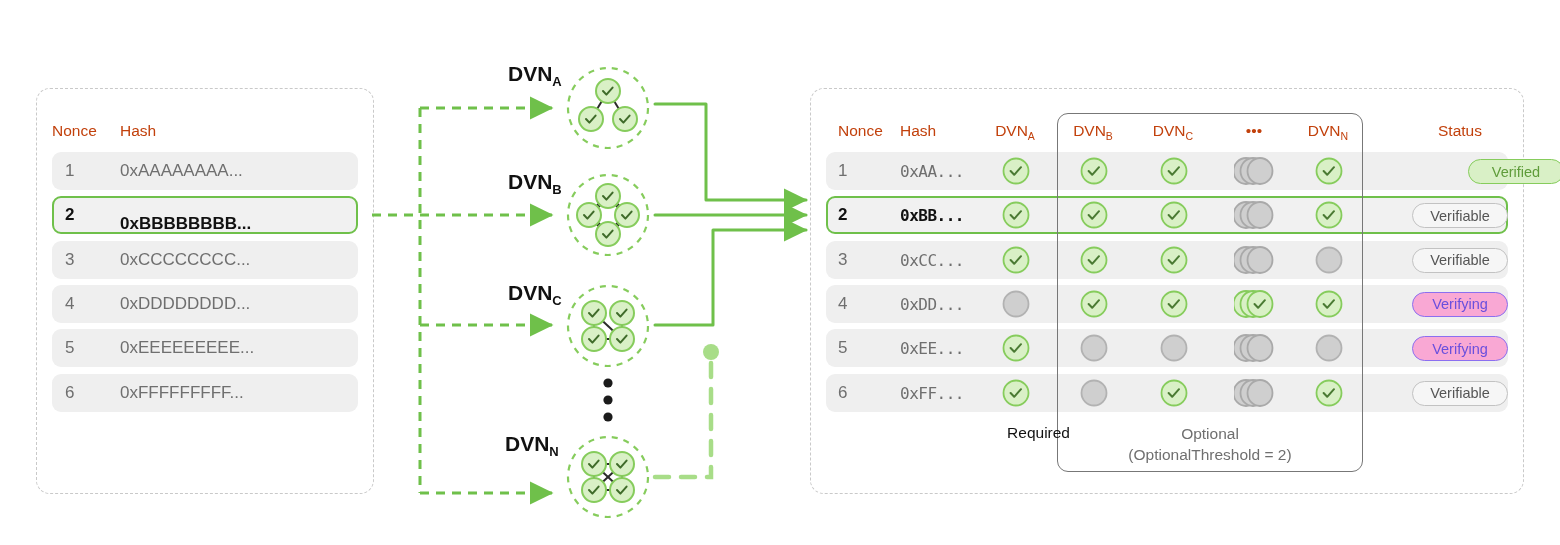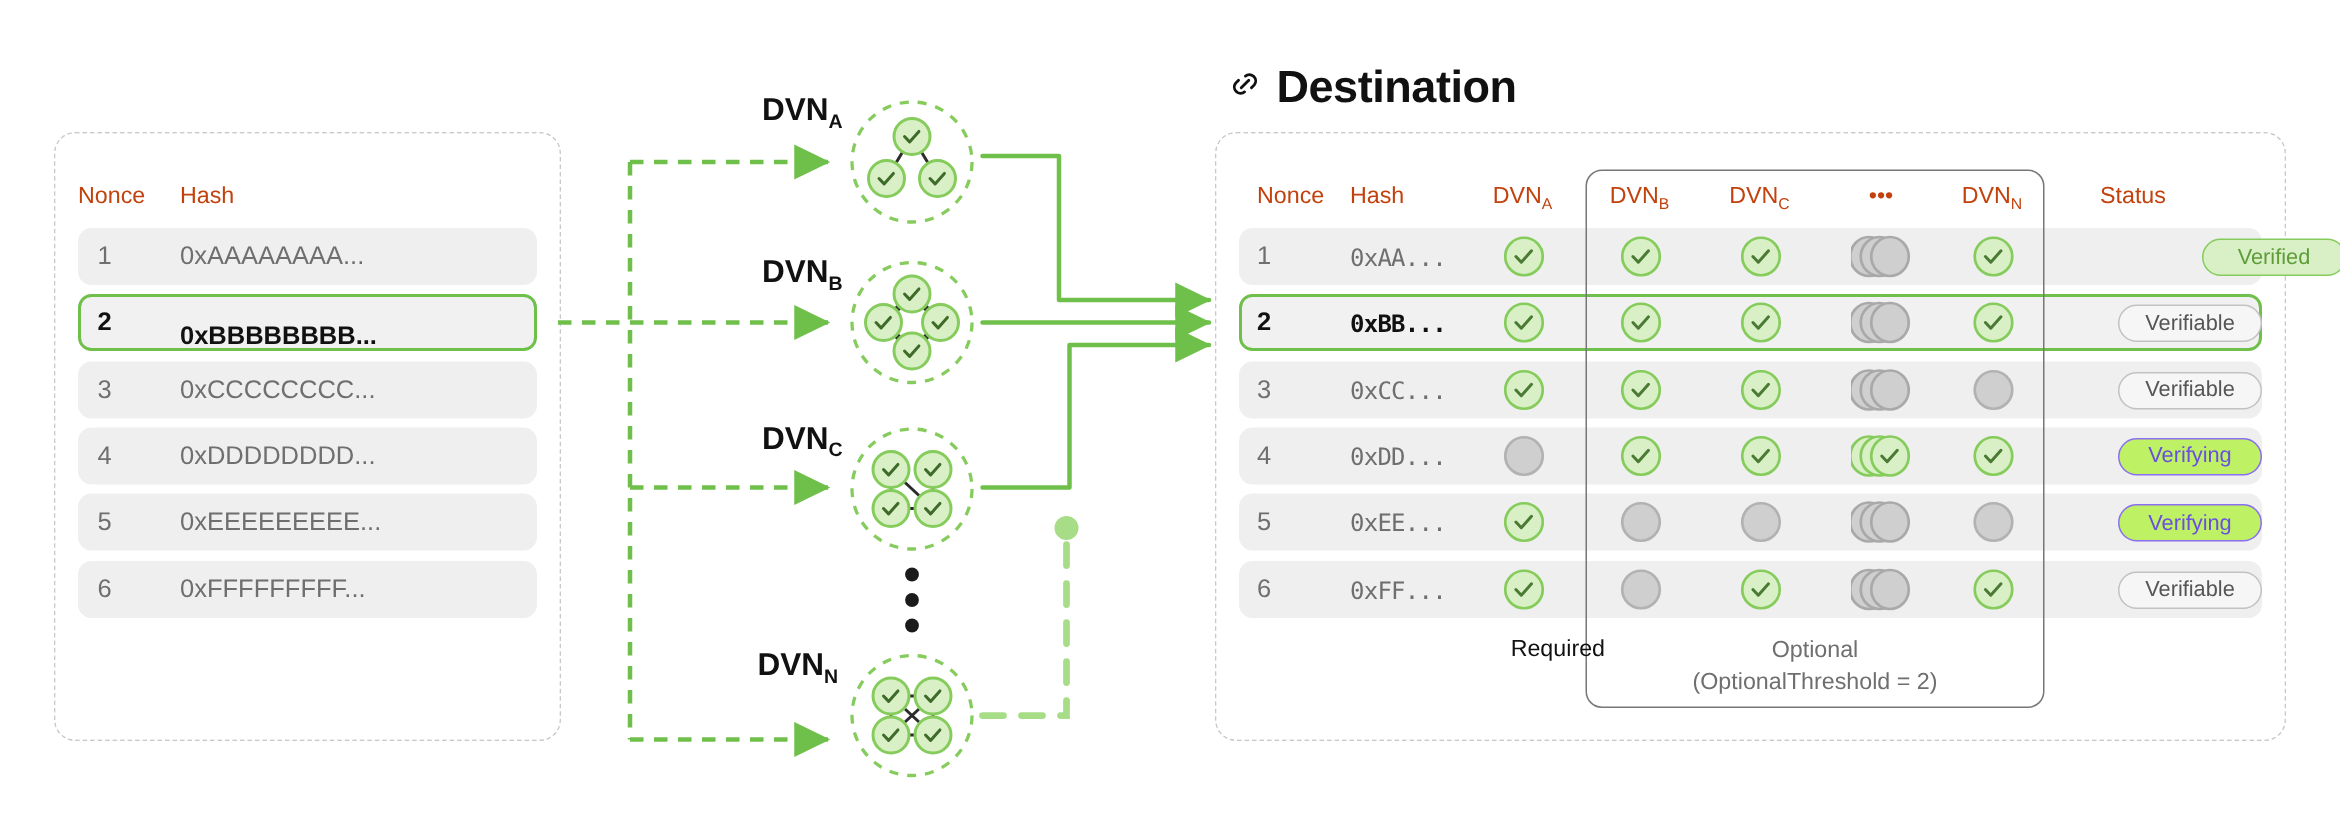--- a/index.html
+++ b/index.html
@@ -65,21 +65,21 @@
     position: absolute;
     height: 25px;
     border-radius: 13px;
     font-size: 14.5px;
     display: flex; align-items: center; justify-content: center;
     padding: 0 11px;
     white-space: nowrap;
   }
   .badge.verified  { background: #d9f0c6; border: 1.6px solid #86cc5c; color: #5f9c3a; }
   .badge.verifiable{ background: #f6f6f6; border: 1.6px solid #c2c2c2; color: #555555; }
-  .badge.verifying { background: #bef264; border: 1.6px solid #8b6ff0; color: #6a4fdd; }
+  .badge.verifying { background: #f9a8d4; border: 1.6px solid #8b6ff0; color: #6a4fdd; }
 
   .optional-box {
     position: absolute;
     border: 1.7px solid #777777;
     border-radius: 11px;
     background: transparent;
     pointer-events: none;
   }
 
   .foot-label {
@@ -202,42 +202,32 @@
     </div>
 
   <div class="vdots" style="left:601px; top:378px;">
     <svg width="14" height="46" viewBox="0 0 14 46">
       <circle cx="7" cy="5" r="4.6" fill="#1b1b1b"></circle>
       <circle cx="7" cy="22" r="4.6" fill="#1b1b1b"></circle>
       <circle cx="7" cy="39" r="4.6" fill="#1b1b1b"></circle>
     </svg>
   </div>
 
-  <div class="panel-title" style="left:818px; top:42px;">
-    <span class="link-icon">
-      <svg width="24" height="24" viewBox="0 0 24 24" fill="none" stroke="#111111" stroke-width="1.9" stroke-linecap="round">
-        <path d="M9.5 14.5 L14.5 9.5"></path>
-        <path d="M12.3 6.7 a4.2 4.2 0 0 1 5.9 5.9 l-1.9 1.9"></path>
-        <path d="M11.7 17.3 a4.2 4.2 0 0 1 -5.9 -5.9 l1.9 -1.9"></path>
-      </svg>
-    </span>
-    <span>Destination</span>
-  </div>
 
   <div class="panel" style="left:810px; top:88px; width:714px; height:406px;"></div>
 
   <div id="dest-table">
       <div class="thead" style="top: 122px; white-space: nowrap; left: 838px;"><span>Nonce</span></div>
       <div class="thead" style="top: 122px; white-space: nowrap; left: 900px;"><span>Hash</span></div>
       <div class="thead" style="top: 122px; white-space: nowrap; left: 955px; width: 120px; text-align: center;"><span>DVN</span><sub style="font-size: 10.5px;">A</sub></div>
       <div class="thead" style="top: 122px; white-space: nowrap; left: 1033px; width: 120px; text-align: center;"><span>DVN</span><sub style="font-size: 10.5px;">B</sub></div>
       <div class="thead" style="top: 122px; white-space: nowrap; left: 1113px; width: 120px; text-align: center;"><span>DVN</span><sub style="font-size: 10.5px;">C</sub></div>
       <div class="thead" style="top: 122px; white-space: nowrap; left: 1194px; width: 120px; text-align: center;"><span>•••</span></div>
       <div class="thead" style="top: 122px; white-space: nowrap; left: 1268px; width: 120px; text-align: center;"><span>DVN</span><sub style="font-size: 10.5px;">N</sub></div>
-      <div class="thead" style="top: 122px; white-space: nowrap; left: 1400px; width: 120px; text-align: left;"><span>Status</span></div>
+      <div class="thead" style="top: 122px; white-space: nowrap; left: 1400px; width: 120px; text-align: center;"><span>Status</span></div>
       <div class="row plain" style="left: 826px; top: 152px; width: 682px; height: 38px;"></div>
       <div class="cell" style="left: 838px; top: 161px;">1</div>
       <div class="cell mono" style="left: 900px; top: 162px;">0xAA...</div>
       <div style="position: absolute; left: 1002px; top: 157px; width: 28px; height: 28px;"><svg width="28" height="28" viewBox="0 0 28 28">
           <g>
             <circle cx="14" cy="14" r="12.5" fill="#d9f0c6" stroke="#86cc5c" stroke-width="1.8"></circle>
             <path d="M8.6,14 l3.6,3.8 l6.8,-7.6" fill="none" stroke="#4a7a33" stroke-width="2" stroke-linecap="round" stroke-linejoin="round"></path>
           </g>
         </svg></div>
       <div style="position: absolute; left: 1080px; top: 157px; width: 28px; height: 28px;"><svg width="28" height="28" viewBox="0 0 28 28">

